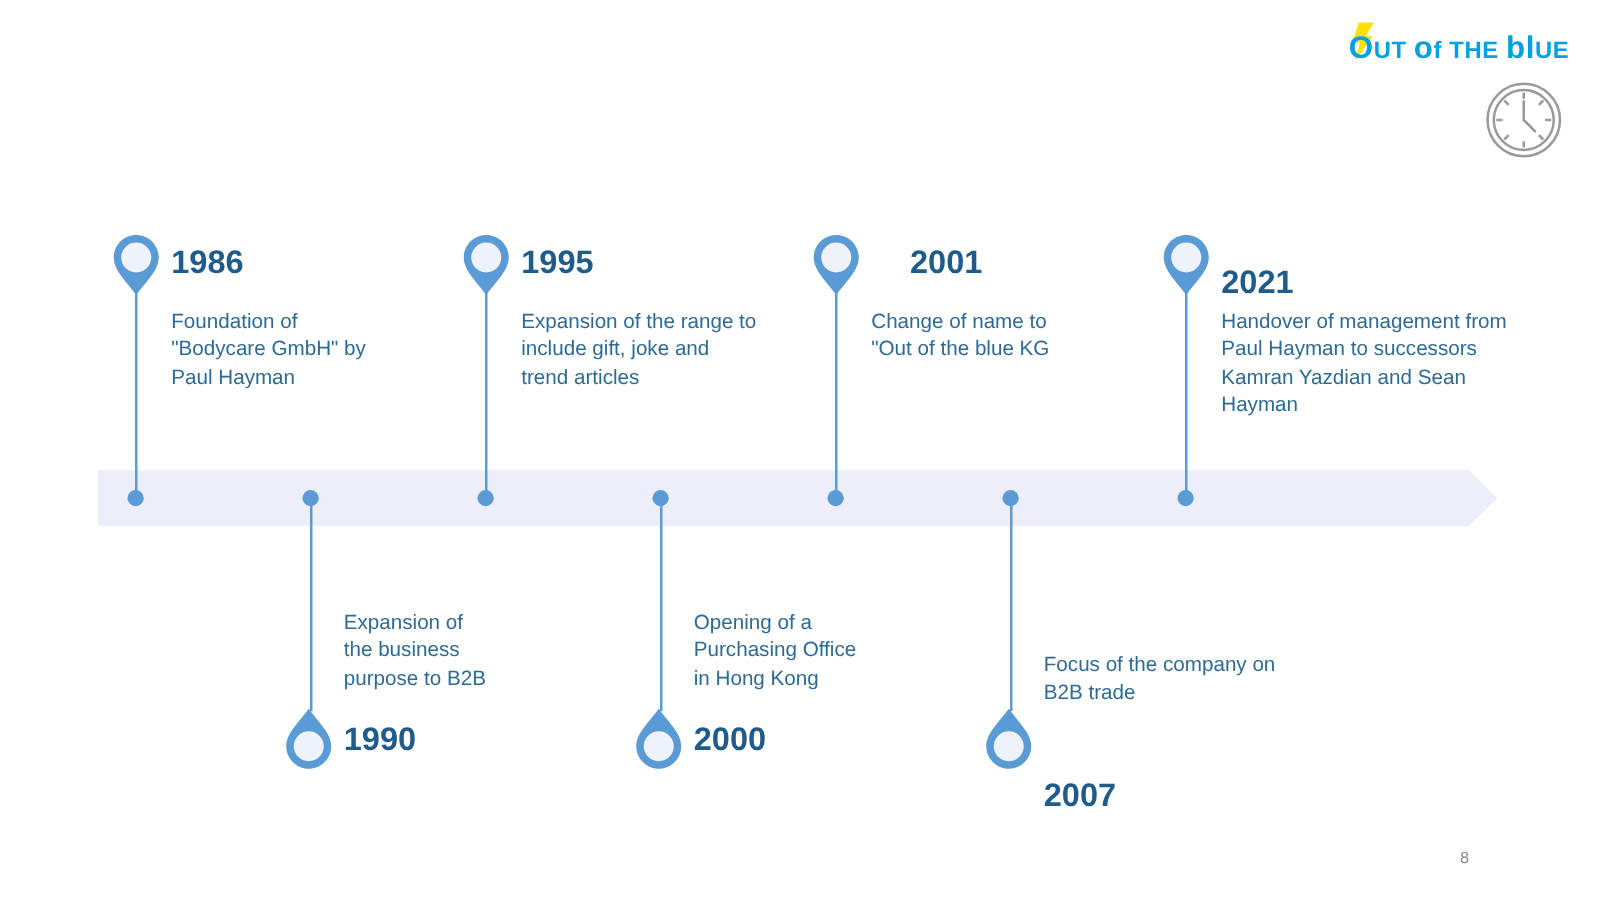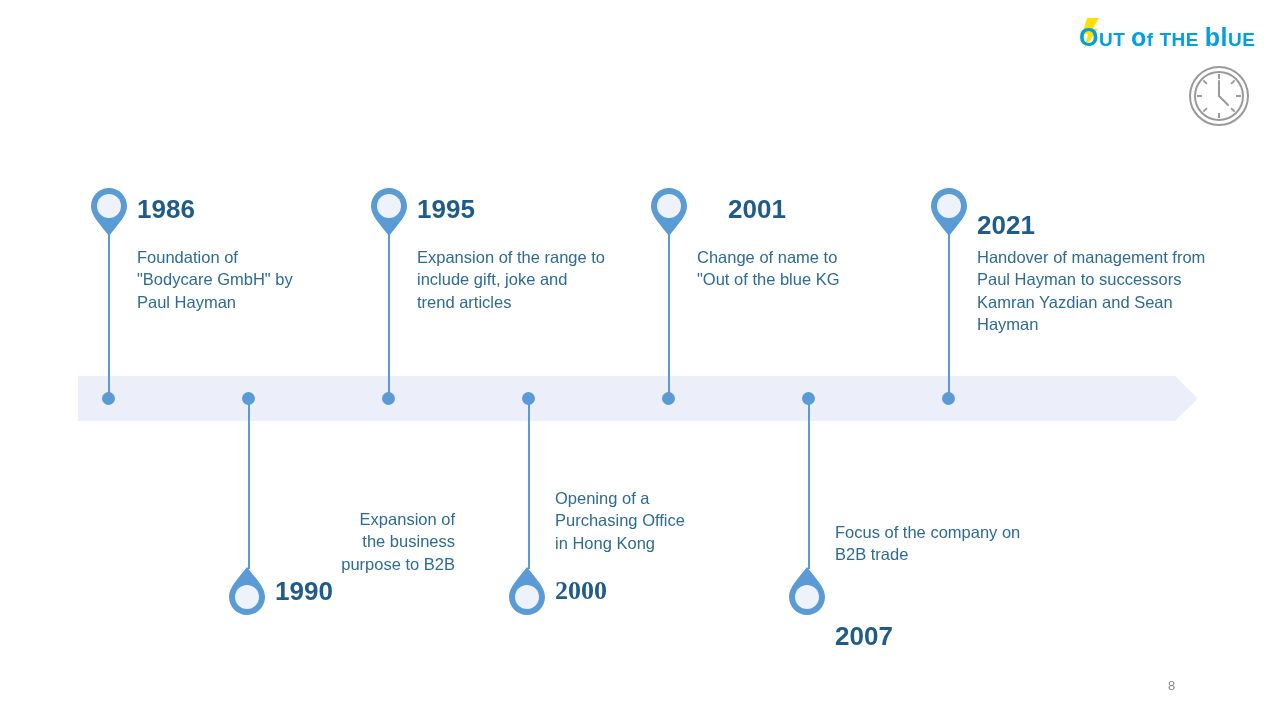--- a/index.html
+++ b/index.html
@@ -172,21 +172,21 @@
   <div class="event">
     <div class="connector" style="left:248px; top:399px; height:170px;"></div>
     <div class="dot" style="left:242px; top:392px;"></div>
     <div class="pin" style="left:227px; top:565px;">
       <svg width="40" height="52" viewBox="0 0 40 52" xmlns="http://www.w3.org/2000/svg">
         <path d="M20 50 C10.1 50 2 41.9 2 32 C2 22 11 14 20 2 C29 14 38 22 38 32 C38 41.9 29.9 50 20 50 Z" fill="#5b9bd5"></path>
         <circle cx="20" cy="32" r="12" fill="#eef2fa"></circle>
       </svg>
     </div>
     <div class="year" style="left:275px; top:578px;">1990</div>
-    <div class="desc" style="left:275px; top:508px; width:180px;text-align:right;">Expansion of
+    <div class="desc" style="left:275px; top:487px; width:180px;">Expansion of
 the business
 purpose to B2B</div>
   </div>
 
   <div class="event">
     <div class="connector" style="left:388px; top:232px; height:165px;"></div>
     <div class="dot" style="left:382px; top:392px;"></div>
     <div class="pin" style="left:369px; top:186px;">
       <svg width="40" height="52" viewBox="0 0 40 52" xmlns="http://www.w3.org/2000/svg">
         <path d="M20 2 C10.1 2 2 10.1 2 20 C2 30 11 38 20 50 C29 38 38 30 38 20 C38 10.1 29.9 2 20 2 Z" fill="#5b9bd5"></path>
@@ -201,21 +201,21 @@
 
   <div class="event">
     <div class="connector" style="left:528px; top:399px; height:170px;"></div>
     <div class="dot" style="left:522px; top:392px;"></div>
     <div class="pin" style="left:507px; top:565px;">
       <svg width="40" height="52" viewBox="0 0 40 52" xmlns="http://www.w3.org/2000/svg">
         <path d="M20 50 C10.1 50 2 41.9 2 32 C2 22 11 14 20 2 C29 14 38 22 38 32 C38 41.9 29.9 50 20 50 Z" fill="#5b9bd5"></path>
         <circle cx="20" cy="32" r="12" fill="#eef2fa"></circle>
       </svg>
     </div>
-    <div class="year" style="left:555px; top:578px;font-family:Liberation Serif, serif;">2000</div>
+    <div class="year" style="left:555px; top:578px;">2000</div>
     <div class="desc" style="left:555px; top:487px; width:200px;">Opening of a
 Purchasing Office
 in Hong Kong</div>
   </div>
 
   <div class="event">
     <div class="connector" style="left:668px; top:232px; height:165px;"></div>
     <div class="dot" style="left:662px; top:392px;"></div>
     <div class="pin" style="left:649px; top:186px;">
       <svg width="40" height="52" viewBox="0 0 40 52" xmlns="http://www.w3.org/2000/svg">

